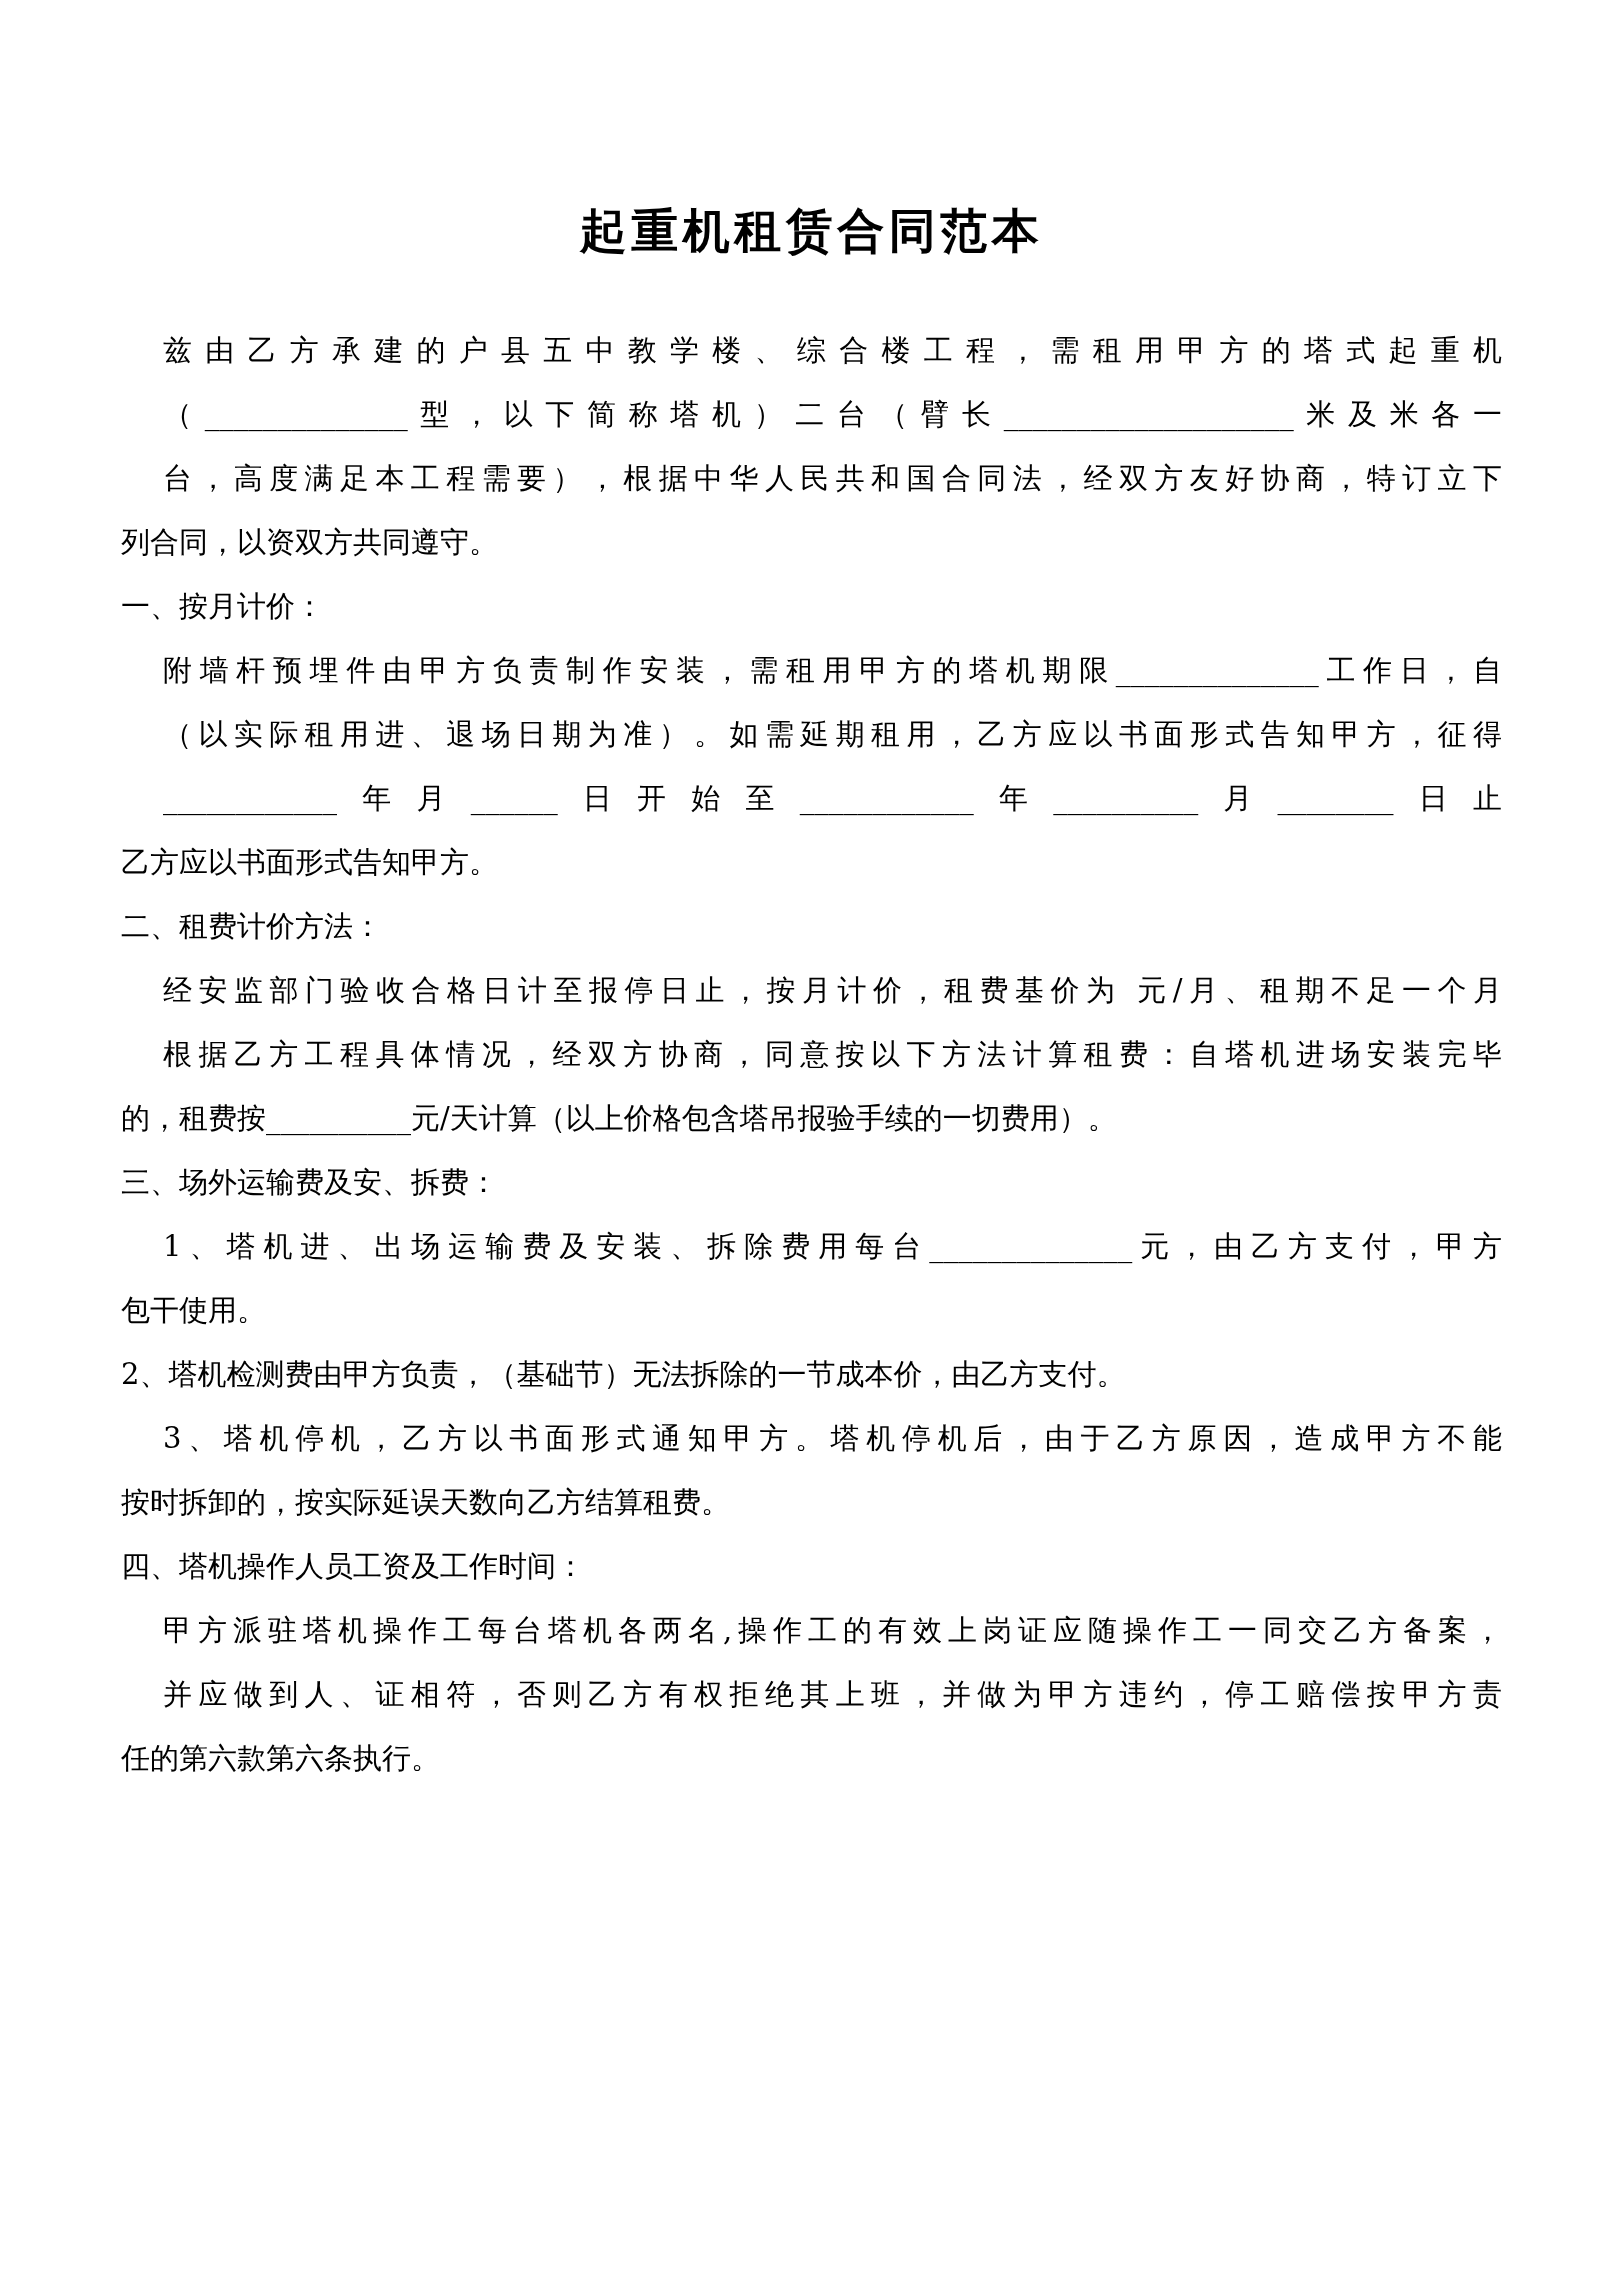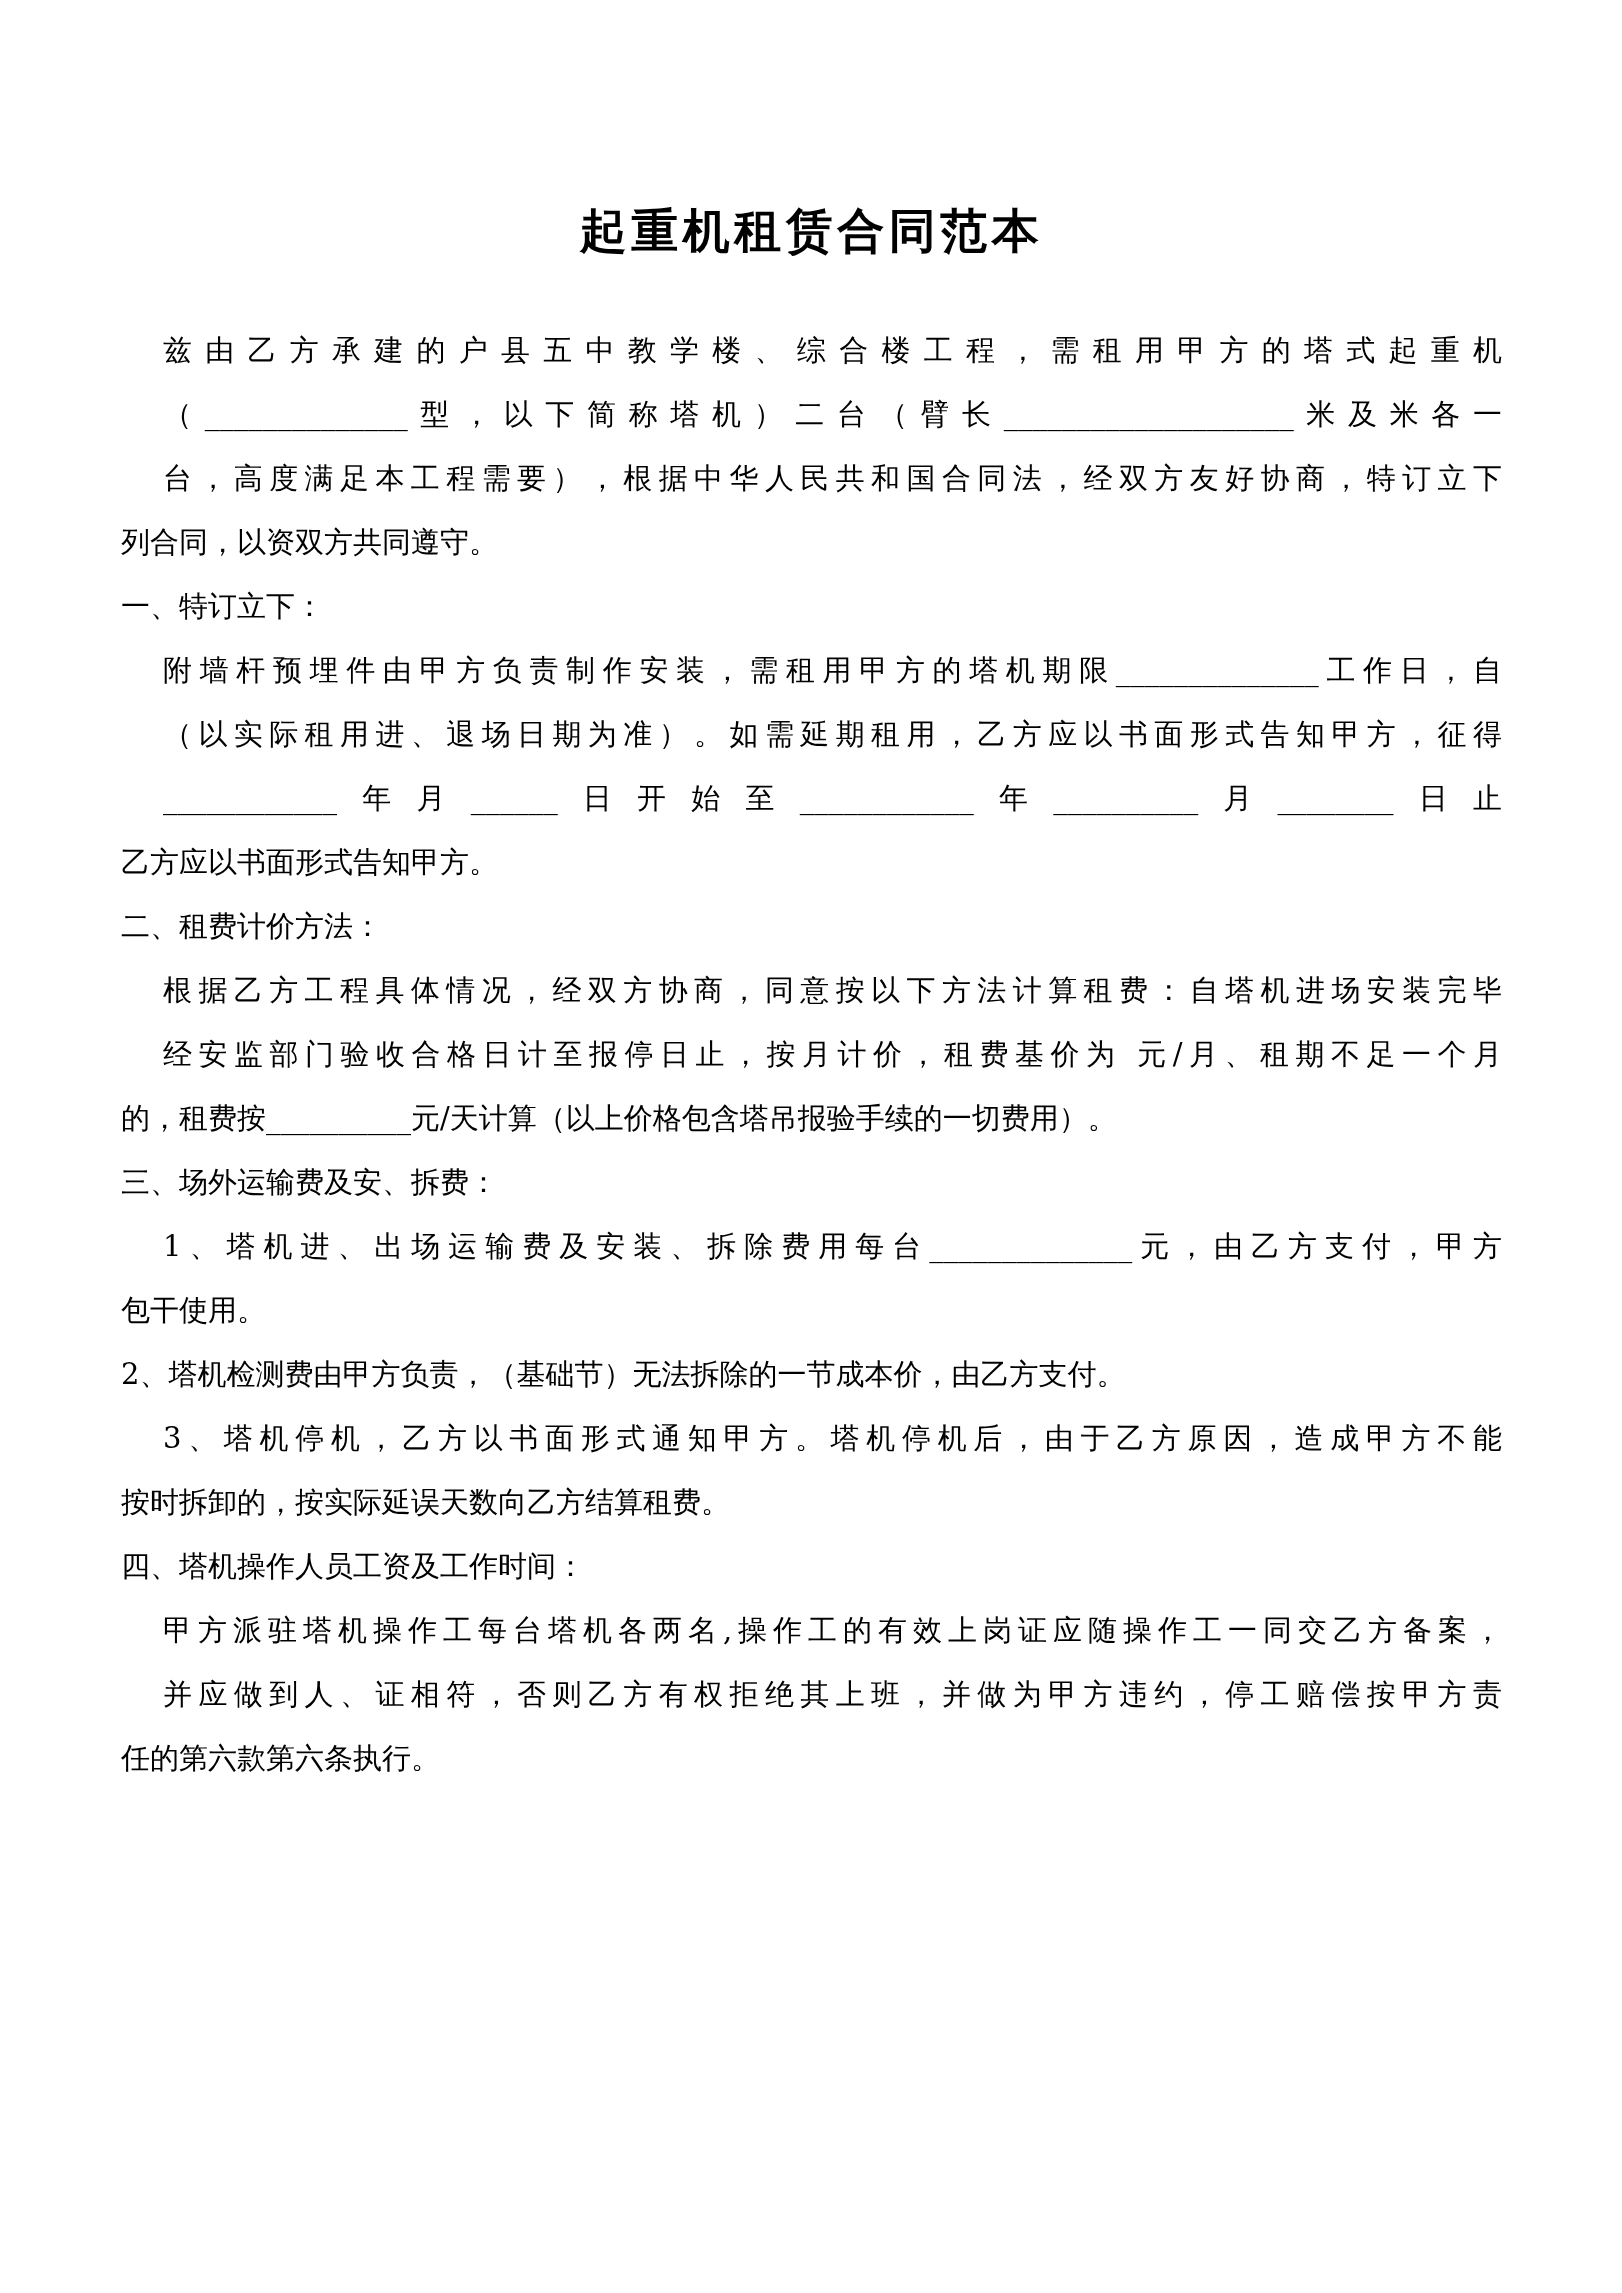--- a/index.html
+++ b/index.html
@@ -68,28 +68,28 @@
   <div class="content">
 
     <div class="doc-title">起重机租赁合同范本</div>
 
 
     <div class="doc-body">
       <div class="line j">兹由乙方承建的户县五中教学楼、综合楼工程，需租用甲方的塔式起重机</div>
       <div class="line j">（______________型，以下简称塔机）二台（臂长____________________米及米各一</div>
       <div class="line j">台，高度满足本工程需要），根据中华人民共和国合同法，经双方友好协商，特订立下</div>
       <div class="line">列合同，以资双方共同遵守。</div>
-      <div class="line">一、特订立下：</div>
+      <div class="line">一、按月计价：</div>
       <div class="line j">附墙杆预埋件由甲方负责制作安装，需租用甲方的塔机期限______________工作日，自</div>
       <div class="line j">（以实际租用进、退场日期为准）。如需延期租用，乙方应以书面形式告知甲方，征得</div>
       <div class="line j">____________年月______日开始至____________年__________月________日止</div>
       <div class="line">乙方应以书面形式告知甲方。</div>
       <div class="line">二、租费计价方法：</div>
+      <div class="line j">经安监部门验收合格日计至报停日止，按月计价，租费基价为 元/月、租期不足一个月</div>
       <div class="line j">根据乙方工程具体情况，经双方协商，同意按以下方法计算租费：自塔机进场安装完毕</div>
-      <div class="line j">经安监部门验收合格日计至报停日止，按月计价，租费基价为 元/月、租期不足一个月</div>
       <div class="line">的，租费按__________元/天计算（以上价格包含塔吊报验手续的一切费用）。</div>
       <div class="line">三、场外运输费及安、拆费：</div>
       <div class="line j">1、塔机进、出场运输费及安装、拆除费用每台______________元，由乙方支付，甲方</div>
       <div class="line">包干使用。</div>
       <div class="line">2、塔机检测费由甲方负责，（基础节）无法拆除的一节成本价，由乙方支付。</div>
       <div class="line j">3、塔机停机，乙方以书面形式通知甲方。塔机停机后，由于乙方原因，造成甲方不能</div>
       <div class="line">按时拆卸的，按实际延误天数向乙方结算租费。</div>
       <div class="line">四、塔机操作人员工资及工作时间：</div>
       <div class="line j">甲方派驻塔机操作工每台塔机各两名,操作工的有效上岗证应随操作工一同交乙方备案，</div>
       <div class="line j">并应做到人、证相符，否则乙方有权拒绝其上班，并做为甲方违约，停工赔偿按甲方责</div>

